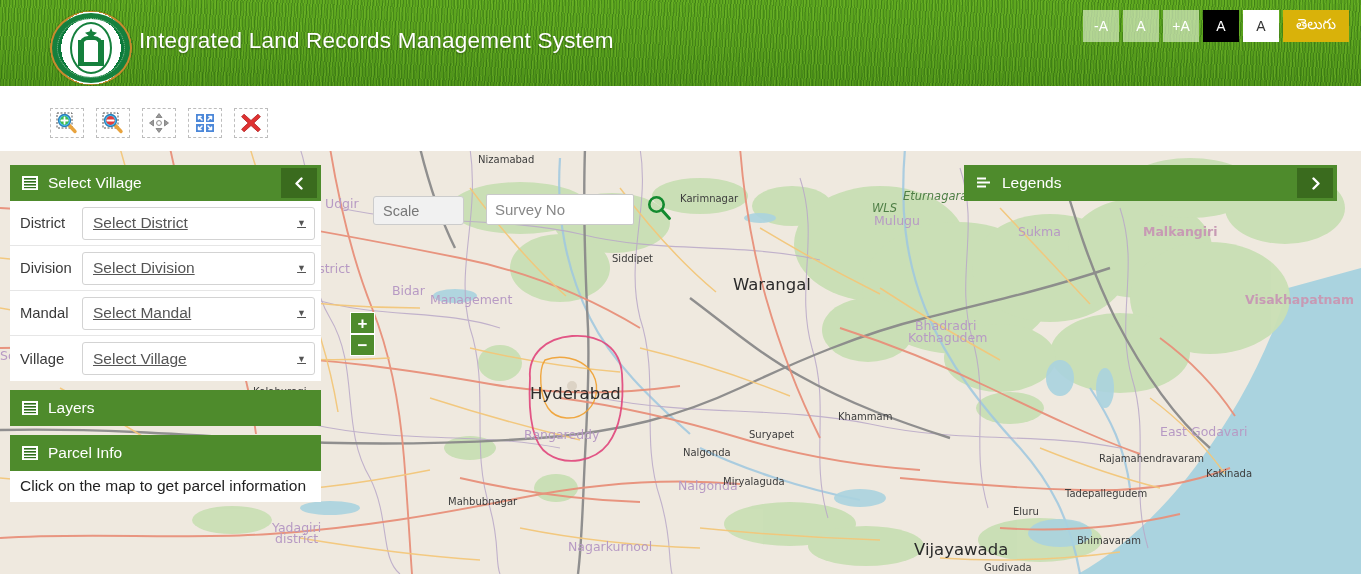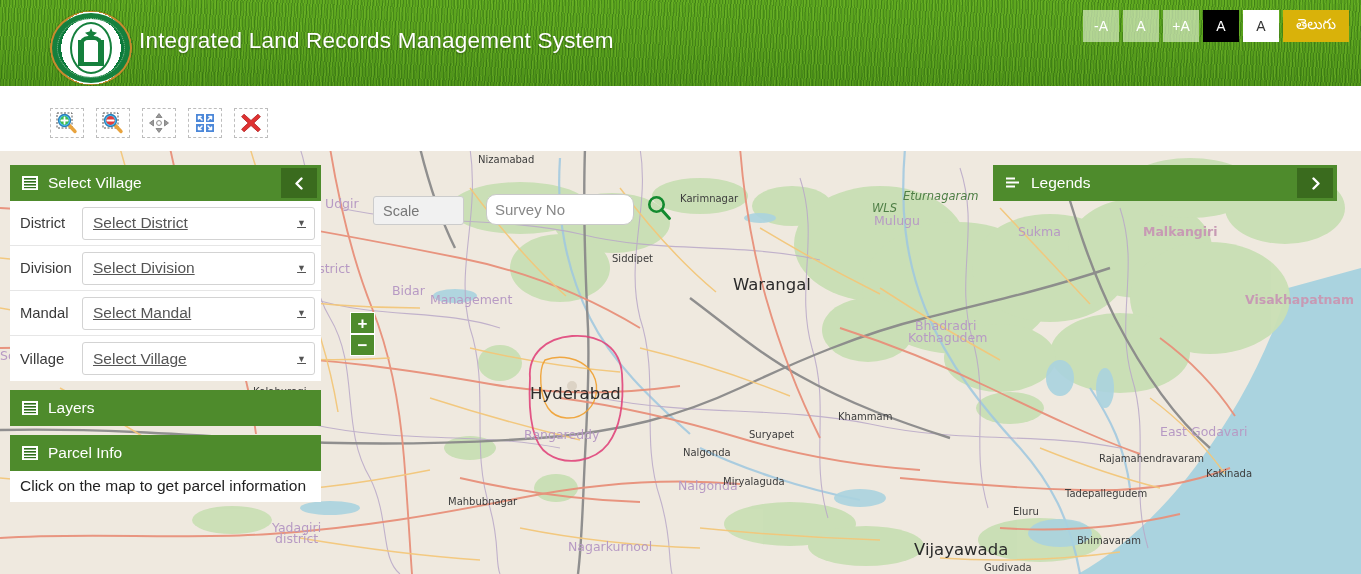--- a/index.html
+++ b/index.html
@@ -98,21 +98,21 @@
   }
   .tool-btn svg { display: block; }
   .scale-box {
     position: absolute; left: 373px; top: 110px; width: 91px; height: 29px;
     border: 1px solid #cccccc; border-radius: 3px; background: #f1f1f1;
     color: #777; font-size: 14.5px; display: flex; align-items: center;
     padding-left: 9px; cursor: pointer;
   }
   .survey-input {
     position: absolute; left: 486px; top: 108px; width: 148px; height: 31px;
-    border: 1px solid #c9c9c9; border-radius: 10px; background: #fff;
+    border: 1px solid #c9c9c9; border-radius: 2px; background: #fff;
     padding: 0 8px; font-size: 15px; color: #333; font-family: inherit;
   }
   .survey-input::placeholder { color: #888; }
   .search-icon-btn {
     position: absolute; left: 644px; top: 107px; width: 30px; height: 30px;
     background: transparent; border: none; cursor: pointer; padding: 0;
   }
 
   
   .map {
@@ -164,21 +164,21 @@
     background: #fff; display: flex; align-items: center; justify-content: space-between;
     padding: 0 8px 0 10px; font-size: 15.5px; color: #555; cursor: pointer; text-decoration: underline;
   }
   .caret { font-size: 9px; color: #555; }
   .panel-sep { height: 9px; }
   .parcel-msg {
     background: #ffffff; padding: 6px 8px 7px 10px; font-size: 15.5px; color: #222;
   }
 
   
-  .legends-panel { position: absolute; right: 24px; top: 165px; width: 344px; z-index: 7; }
+  .legends-panel { position: absolute; right: 24px; top: 165px; width: 373px; z-index: 7; }
 </style>
 </head>
 <body>
 
 <div id="app">
 
   <div class="header">
     <div class="emblem">
       <div class="ring-txt"></div>
       <div class="emblem-dots"></div>

